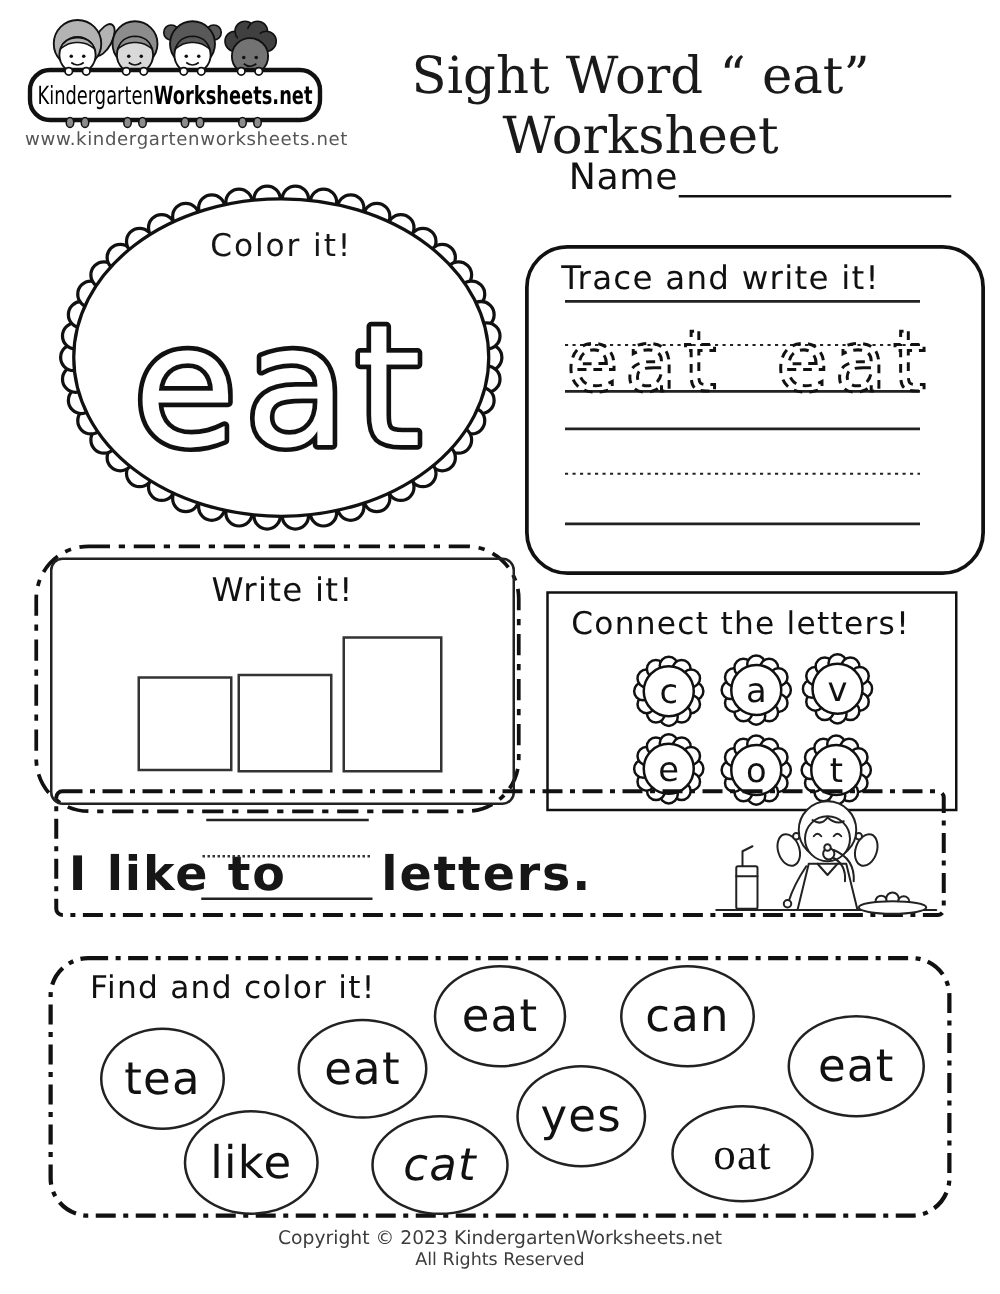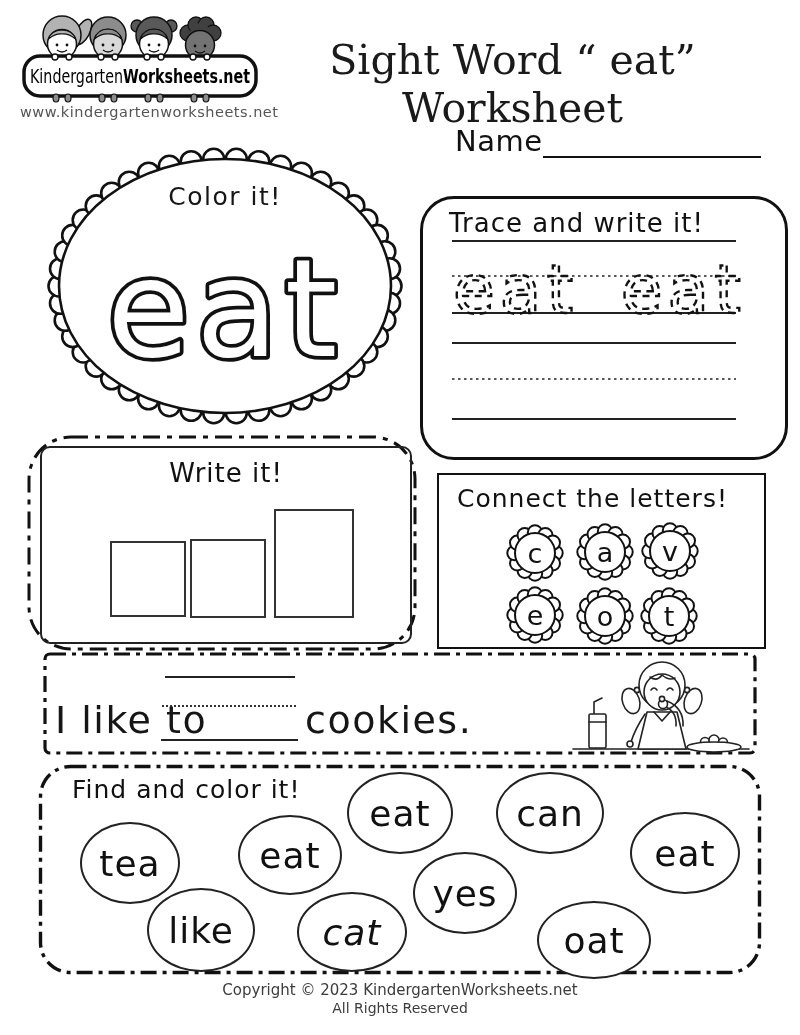--- a/index.html
+++ b/index.html
@@ -38,21 +38,21 @@
   .letter-box{border:2px solid #333;background:#fff;}
 
   
   .connect-box{left:437px;top:473px;width:325px;height:172px;border:2.6px solid #111;text-align:right;}
   .connect-header{left:18px;top:9px;font-size:25px;letter-spacing:1px;}
   .flower{position:absolute;width:58px;height:58px;}
   .flower circle{fill:#fff;stroke:#111;stroke-width:2;}
   .flower-letter{font-size:27px;fill:#111;font-family:"DejaVu Sans",sans-serif;}
 
   
-  .sentence-box{left:43px;top:652px;width:714px;height:103px;}
+  .sentence-box{left:43px;top:631px;width:714px;height:103px;font-weight:bold;}
   .sent-text{font-size:38px;letter-spacing:1.5px;color:#161616;white-space:nowrap;}
   .blank-top{left:122px;top:24px;width:130px;border-top:2.5px solid #222;}
   .blank-mid{left:119px;top:53px;width:134px;border-top:2px dotted #333;}
   .blank-bot{left:118px;top:87px;width:137px;border-top:2.5px solid #222;}
   .line-art{stroke:#222;stroke-width:1.6;fill:none;stroke-linecap:round;stroke-linejoin:round;}
   .line-art-fill{stroke:#222;stroke-width:1.6;fill:#fff;stroke-linejoin:round;}
 
   
   .find-box{left:38px;top:764px;width:724px;height:211px;}
   .find-header{left:34px;top:11px;font-size:25px;letter-spacing:1px;}
@@ -337,21 +337,21 @@
   </div>
 
   <div class="abs sentence-box">
     <svg class="abs" style="left:0;top:0;" width="714" height="103" viewBox="0 0 714 103">
       <rect x="2" y="2" width="710" height="99" rx="5" class="dashline" stroke-width="3.2" stroke-dasharray="16 6 4 6"></rect>
     </svg>
     <div class="abs sent-text" style="left:12px;top:46px;">I like to</div>
     <div class="abs blank-top"></div>
     <div class="abs blank-mid"></div>
     <div class="abs blank-bot"></div>
-    <div class="abs sent-text" style="left:262px;top:46px;">cookies.</div>
+    <div class="abs sent-text" style="left:262px;top:46px;">letters.</div>
     <svg class="abs" style="left:524px;top:2px;" width="188" height="99" viewBox="0 0 188 99">
       <line x1="6" y1="95" x2="182" y2="95" class="line-art" stroke-width="2"></line>
 
       <path d="M27 60 L27 48 L35 44" class="line-art" stroke-width="1.4"></path>
       <rect x="22" y="60" width="17" height="34" rx="1.5" class="line-art-fill"></rect>
       <line x1="22" y1="68" x2="39" y2="68" class="line-art" stroke-width="1.2"></line>
 
       <circle cx="138" cy="88" r="4.5" class="line-art-fill"></circle>
       <circle cx="147" cy="86" r="5" class="line-art-fill"></circle>
       <circle cx="156" cy="88.5" r="4.5" class="line-art-fill"></circle>
@@ -381,21 +381,21 @@
     </svg>
     <div class="abs find-header">Find and color it!</div>
     <div class="word-oval" style="left:42px;top:58px;width:96px;height:78px;">tea</div>
     <div class="word-oval" style="left:200px;top:51px;width:100px;height:76px;">eat</div>
     <div class="word-oval" style="left:309px;top:8px;width:102px;height:78px;">eat</div>
     <div class="word-oval" style="left:458px;top:8px;width:104px;height:78px;">can</div>
     <div class="word-oval" style="left:592px;top:48px;width:106px;height:78px;">eat</div>
     <div class="word-oval" style="left:109px;top:124px;width:104px;height:80px;">like</div>
     <div class="word-oval" style="left:259px;top:128px;width:106px;height:76px;font-style:italic;">cat</div>
     <div class="word-oval" style="left:375px;top:88px;width:100px;height:78px;">yes</div>
-    <div class="word-oval" style="left:499px;top:137px;width:110px;height:74px;">oat</div>
+    <div class="word-oval" style="left:499px;top:120px;width:110px;height:74px;font-family:Liberation Serif, serif;">oat</div>
   </div>
 
   <div class="abs footer">
     <div class="footer-line1">Copyright © 2023 KindergartenWorksheets.net</div>
     <div class="footer-line2">All Rights Reserved</div>
   </div>
 
 </div>
 
 </body></html>

